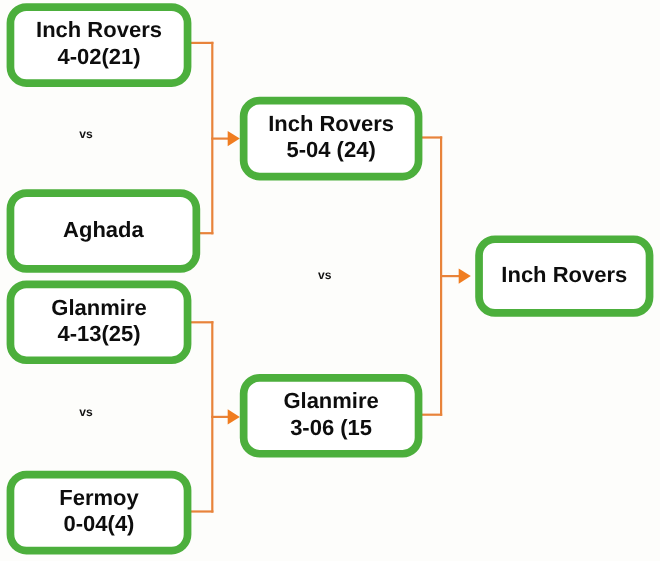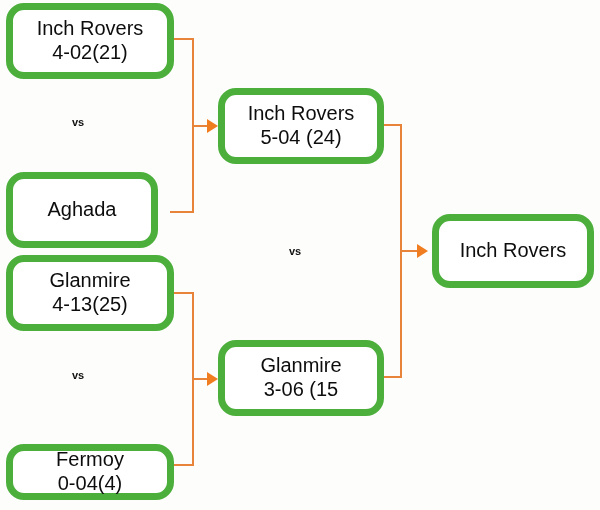--- a/index.html
+++ b/index.html
@@ -22,21 +22,21 @@
     box-sizing: border-box;
     background: #ffffff;
     border: 7px solid #4CAF3C;
     border-radius: 18px;
     display: flex;
     flex-direction: column;
     align-items: center;
     justify-content: center;
     text-align: center;
     color: #0d0d0d;
-    font-weight: normal;
+    font-weight: bold;
     font-size: 20px;
     line-height: 1.18;
     z-index: 3;
   }
   .node .line1, .node .line2 {
     display: block;
     white-space: nowrap;
   }
   .node.round1 { font-size: 20px; }
   .node.round2 { font-size: 20px; }
@@ -78,30 +78,30 @@
 </head>
 <body>
 
 <div id="bracket-root">
 
   <div class="node round1" style="left:6px; top:3px; width:168px; height:76px;">
     <span class="line1">Inch Rovers</span>
     <span class="line2">4-02(21)</span>
   </div>
 
-  <div class="node round1" style="left:6px; top:172px; width:152px; height:76px;">
+  <div class="node round1" style="left:6px; top:172px; width:176px; height:76px;">
     <span class="line1">Aghada</span>
   </div>
 
   <div class="node round1" style="left:6px; top:255px; width:168px; height:76px;">
     <span class="line1">Glanmire</span>
     <span class="line2">4-13(25)</span>
   </div>
 
-  <div class="node round1" style="left:6px; top:428px; width:168px; height:56px;margin-top:16px;">
+  <div class="node round1" style="left:6px; top:428px; width:168px; height:76px;">
     <span class="line1">Fermoy</span>
     <span class="line2">0-04(4)</span>
   </div>
 
   <div class="node round2" style="left:218px; top:88px; width:166px; height:76px;">
     <span class="line1">Inch Rovers</span>
     <span class="line2">5-04 (24)</span>
   </div>
 
   <div class="node round2" style="left:218px; top:340px; width:166px; height:76px;">

